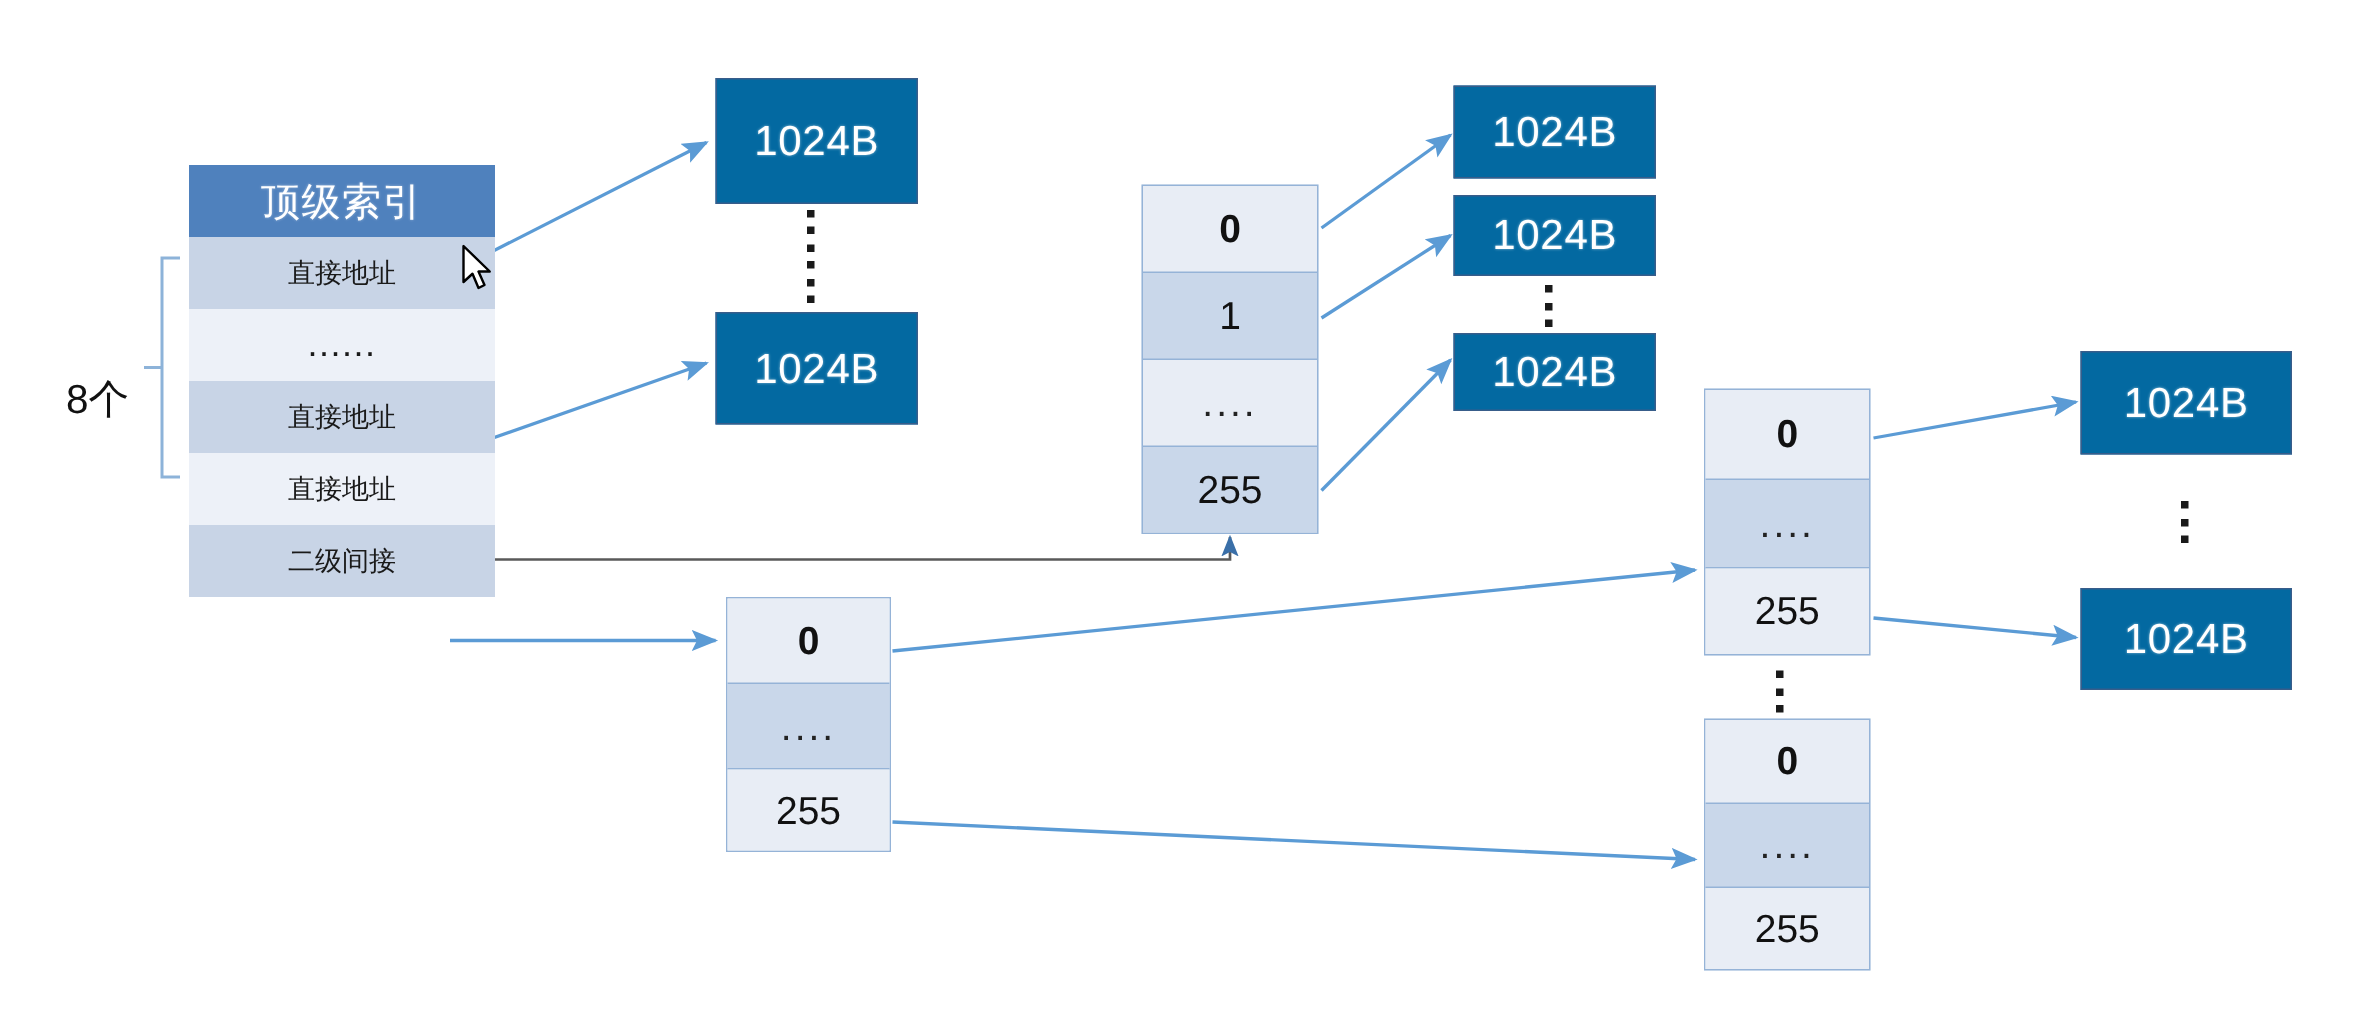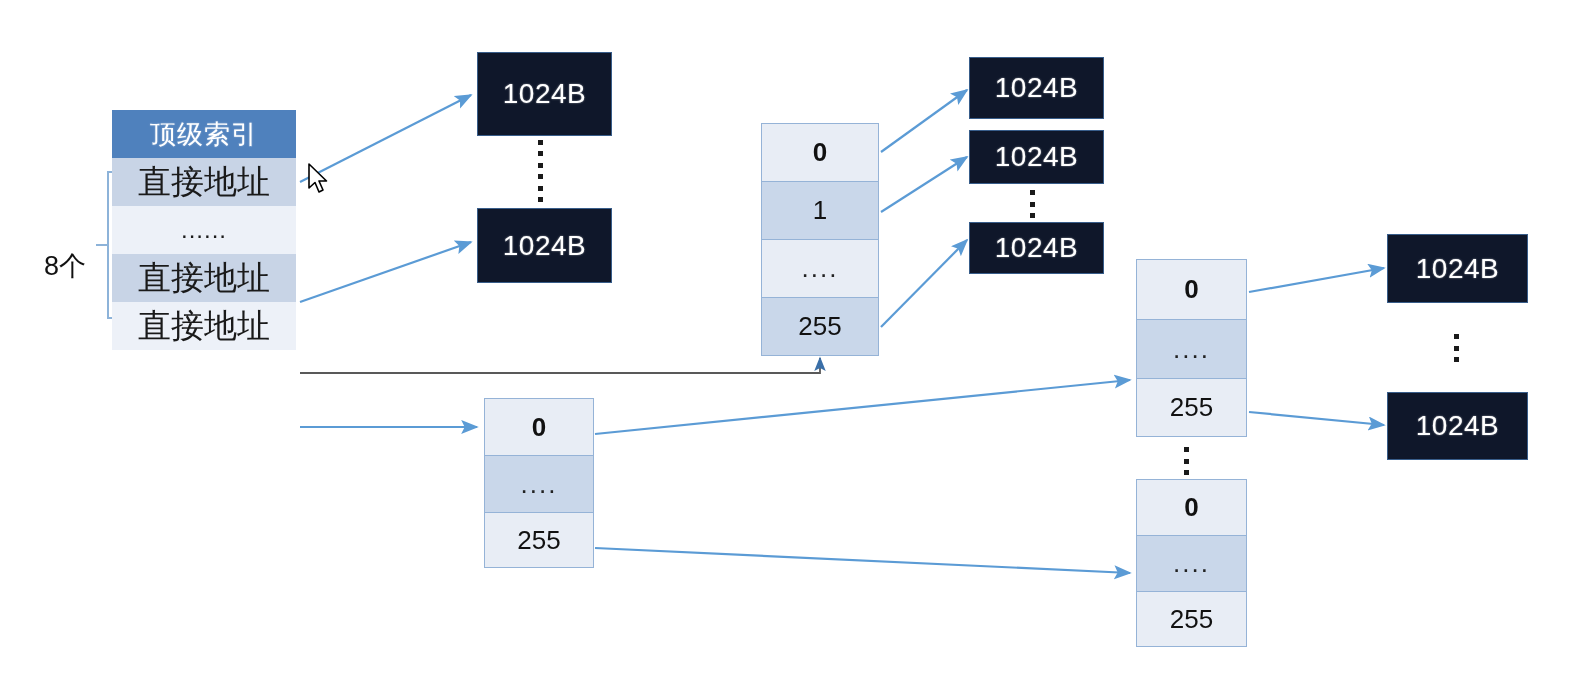--- a/index.html
+++ b/index.html
@@ -17,21 +17,21 @@
   svg.edges{
     position:absolute;
     left:0;top:0;
     width:1586px;height:677px;
     pointer-events:none;
   }
 
   
   .datablock{
     position:absolute;
-    background:#0f172a;
+    background:#0369a1;
     border:1px solid #385D8A;
     color:#FFFFFF;
     display:flex;
     align-items:center;
     justify-content:center;
     font-size:28px;
     letter-spacing:0.5px;
     text-shadow:0 0 2px rgba(255,255,255,.55);
   }
 
@@ -53,38 +53,38 @@
     background:#E8EDF5;
   }
   .irow:last-child{border-bottom:none;}
   .irow.alt{background:#C9D7EA;}
   .irow.bold{font-weight:bold;}
   .irow.dots{font-size:26px;letter-spacing:2px;color:#222;}
 
   
   .toptable{
     position:absolute;
-    left:112px;top:110px;
-    width:184px;
+    left:126px;top:110px;
+    width:204px;
   }
   .toptable .hdr{
     box-sizing:border-box;
     height:48px;
     background:#4F81BD;
     color:#fff;
     display:flex;align-items:center;justify-content:center;
     font-size:26px;
     letter-spacing:1px;
     text-shadow:0 0 2px rgba(255,255,255,.45);
   }
   .toptable .trow{
     box-sizing:border-box;
     height:48px;
     display:flex;align-items:center;justify-content:center;
-    font-size:33px;
+    font-size:18px;
     color:#1a1a1a;
     background:#EDF1F8;
   }
   .toptable .trow.shade{background:#C8D4E6;}
   .toptable .trow.dots{letter-spacing:1px;font-size:24px;}
 
   
   .vdots{
     position:absolute;
     display:flex;
@@ -152,20 +152,21 @@
   </svg>
 
   <div class="count-label">8个</div>
 
   <div class="toptable">
     <div class="hdr">顶级索引</div>
     <div class="trow shade">直接地址</div>
     <div class="trow dots">......</div>
     <div class="trow shade">直接地址</div>
     <div class="trow">直接地址</div>
+    <div class="trow shade">二级间接</div>
   </div>
 
   <div class="datablock" style="left:477px;top:52px;width:133px;height:82px;">1024B</div>
 
   <div class="vdots" style="left:538px;top:140px;width:5px;height:62px;">
     <i></i>
       <i></i>
       <i></i>
       <i></i>
       <i></i>

